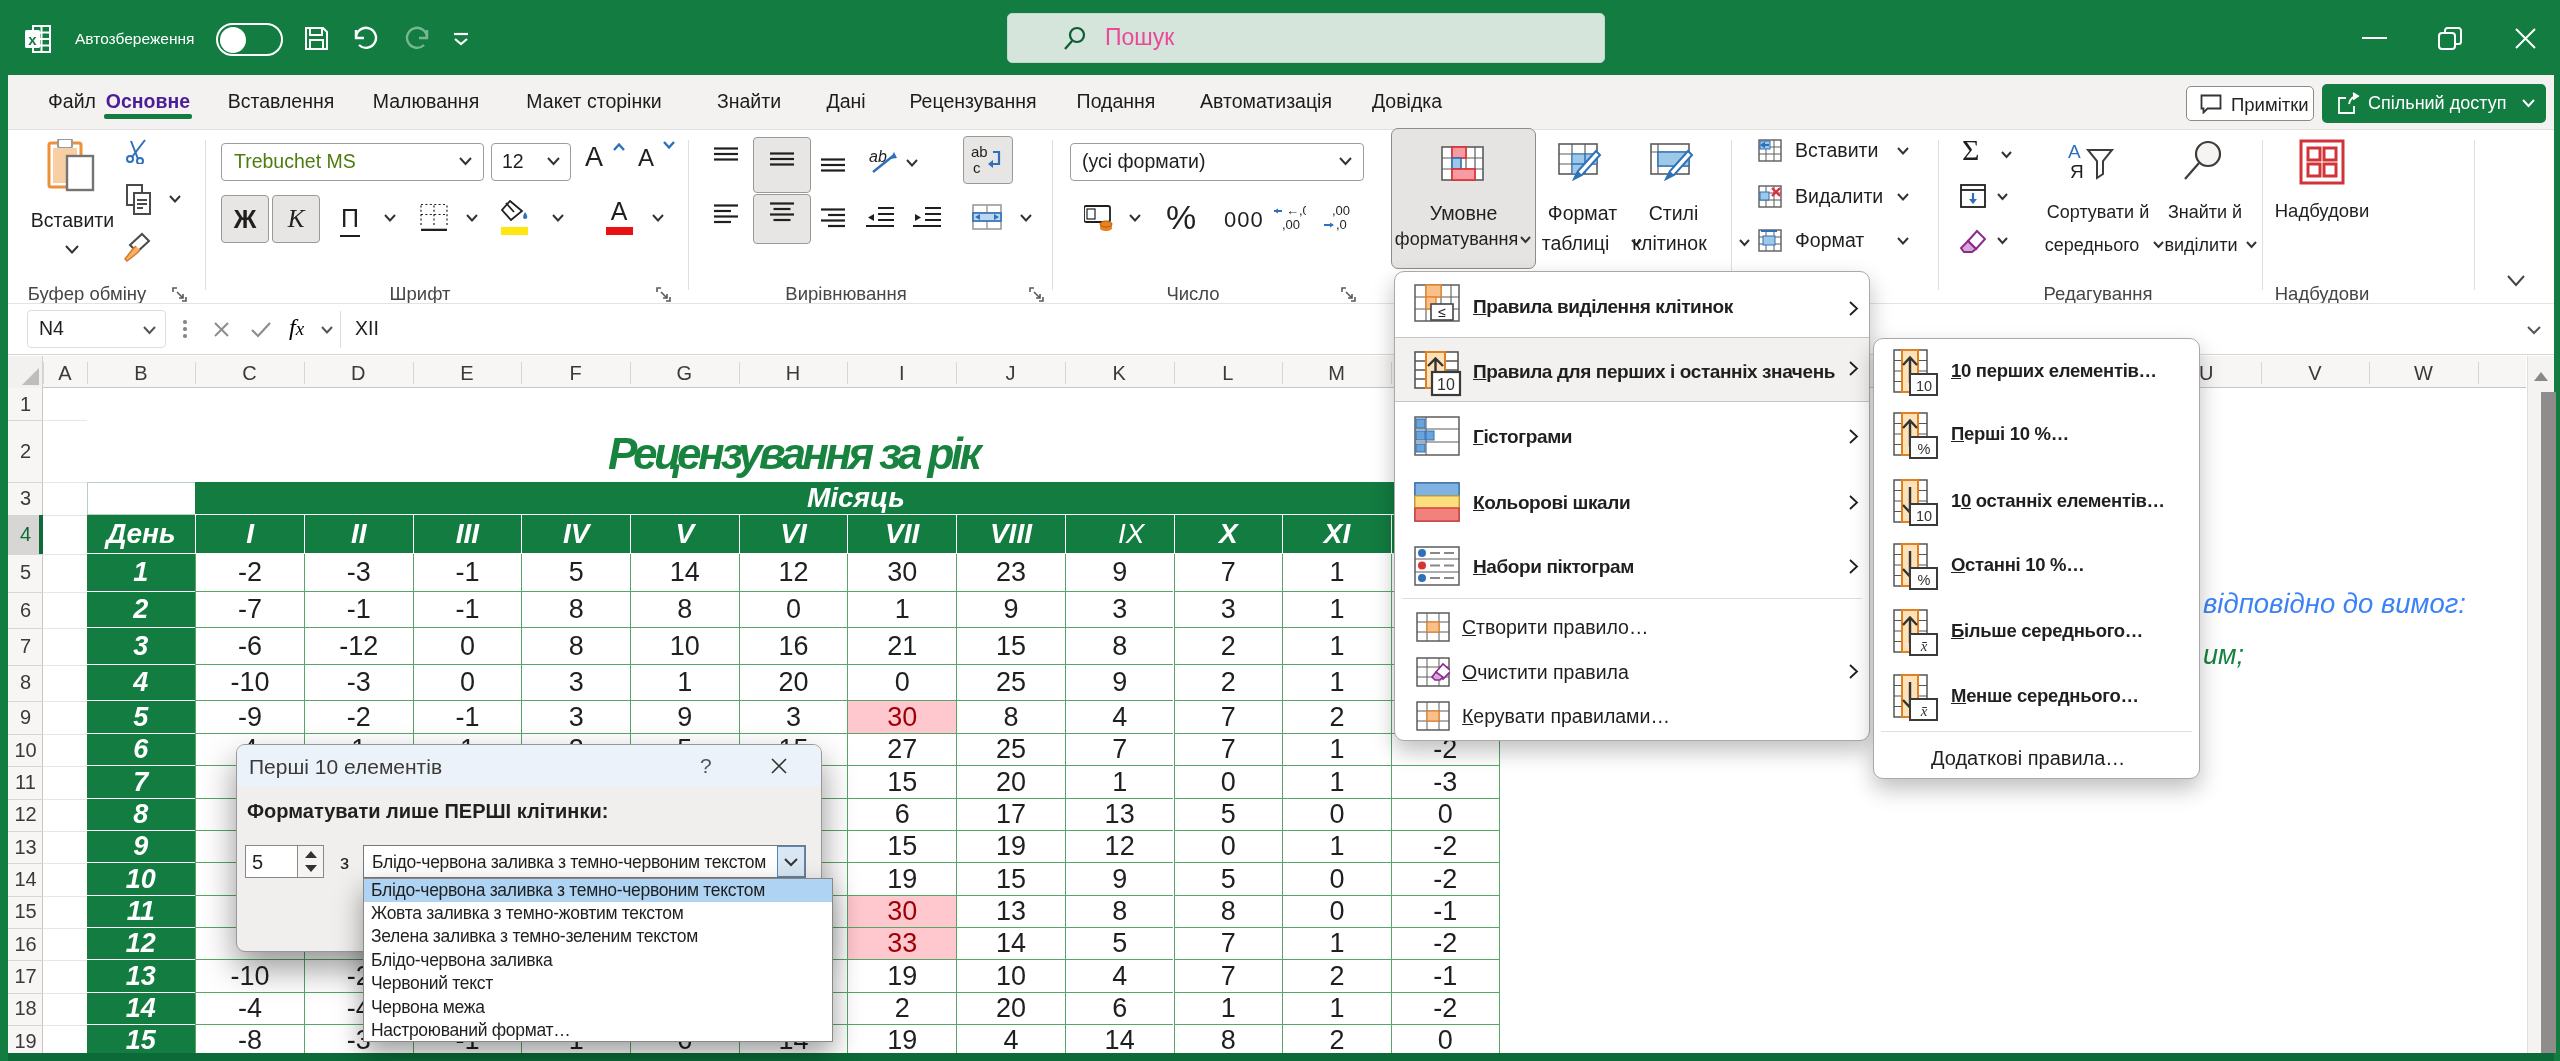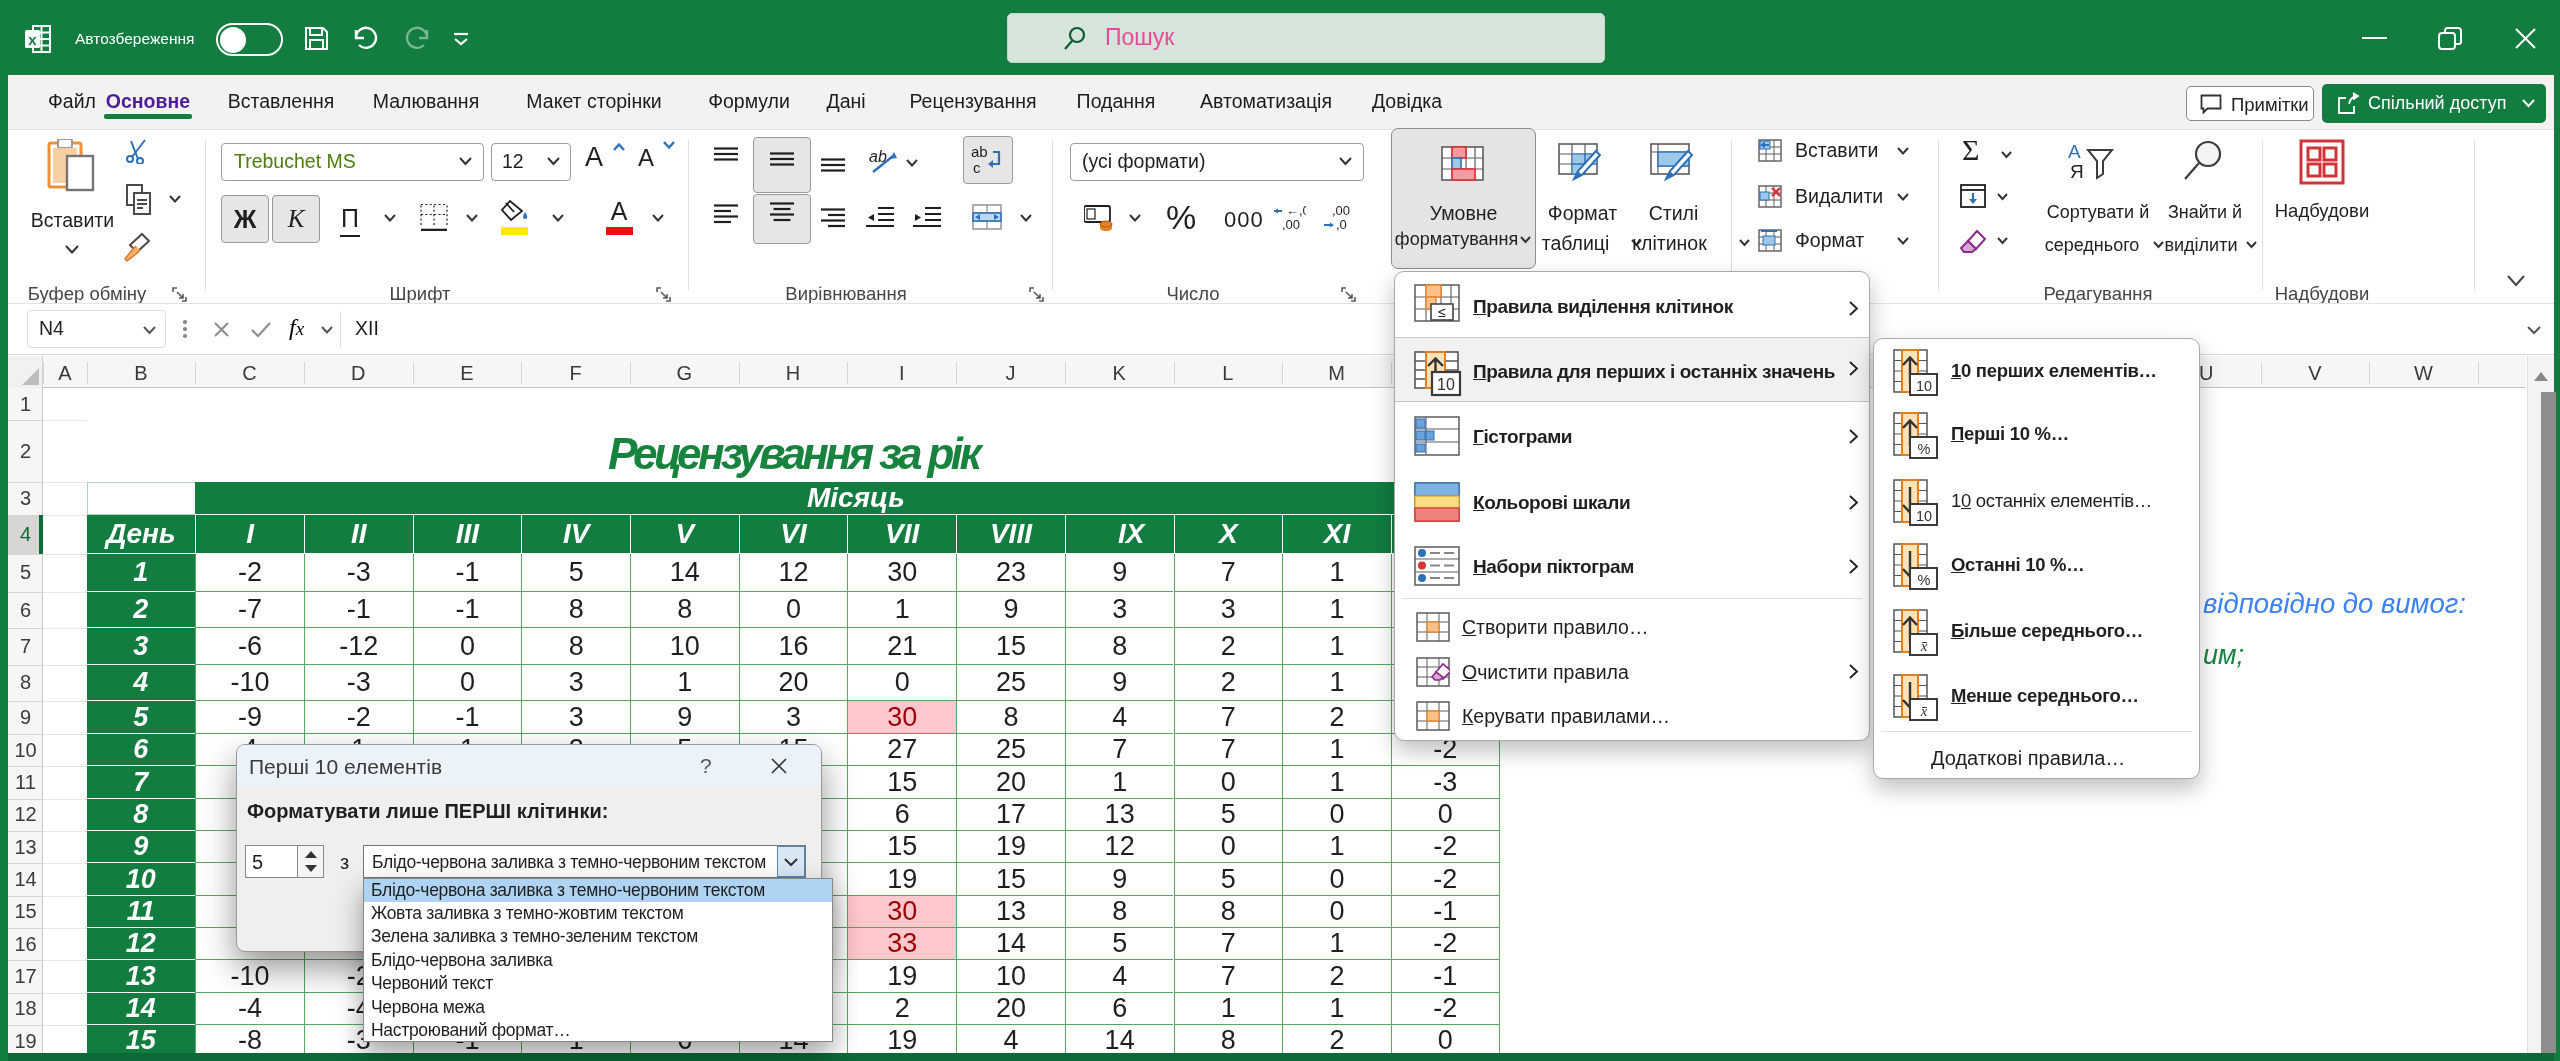--- a/index.html
+++ b/index.html
@@ -49,21 +49,21 @@
   </svg>
 <svg class="a" style="left:2514px;top:27px" width="23" height="23" viewBox="0 0 23 23" stroke="#fff" stroke-width="2">
 <path d="M2 2 L21 21 M21 2 L2 21"></path>
   </svg>
 <div class="a" style="left:0;top:75px;width:2560px;height:55px;background:#F3F2F1;border-bottom:1px solid #E2E0DE"></div>
 <div class="a ct" style="left:-38px;top:87px;width:220px;height:28px;font-size:19.5px;font-weight:normal;color:#1c1c1c">Файл</div>
 <div class="a ct" style="left:38px;top:87px;width:220px;height:28px;font-size:19.5px;font-weight:bold;color:#4c1d95">Основне</div>
 <div class="a ct" style="left:171px;top:87px;width:220px;height:28px;font-size:19.5px;font-weight:normal;color:#1c1c1c">Вставлення</div>
 <div class="a ct" style="left:316px;top:87px;width:220px;height:28px;font-size:19.5px;font-weight:normal;color:#1c1c1c">Малювання</div>
 <div class="a ct" style="left:484px;top:87px;width:220px;height:28px;font-size:19.5px;font-weight:normal;color:#1c1c1c">Макет сторінки</div>
-<div class="a ct" style="left:639px;top:87px;width:220px;height:28px;font-size:19.5px;font-weight:normal;color:#1c1c1c">Формули</div>
+<div class="a ct" style="left:639px;top:87px;width:220px;height:28px;font-size:19.5px;font-weight:normal;color:#1c1c1c">Знайти</div>
 <div class="a ct" style="left:736px;top:87px;width:220px;height:28px;font-size:19.5px;font-weight:normal;color:#1c1c1c">Дані</div>
 <div class="a ct" style="left:863px;top:87px;width:220px;height:28px;font-size:19.5px;font-weight:normal;color:#1c1c1c">Рецензування</div>
 <div class="a ct" style="left:1006px;top:87px;width:220px;height:28px;font-size:19.5px;font-weight:normal;color:#1c1c1c">Подання</div>
 <div class="a ct" style="left:1156px;top:87px;width:220px;height:28px;font-size:19.5px;font-weight:normal;color:#1c1c1c">Автоматизація</div>
 <div class="a ct" style="left:1297px;top:87px;width:220px;height:28px;font-size:19.5px;font-weight:normal;color:#1c1c1c">Довідка</div>
 <div class="a" style="left:104px;top:114px;width:88px;height:5px;background:#127C41;border-radius:2px"></div>
 <div class="a" style="left:2186px;top:86px;width:128px;height:35px;background:#fff;border:1px solid #8d8b89;border-radius:5px"></div>
 <svg class="a" style="left:2200px;top:94px" width="22" height="20" viewBox="0 0 22 20" fill="none" stroke="#333" stroke-width="1.8">
 <path d="M1.5 1.5 h19 v13 h-13 l-4 4 v-4 h-2 z"></path>
   </svg>
@@ -517,21 +517,21 @@
 <div class="a ct" style="left:195.2px;top:482.4px;width:1304.4px;height:32.6px;background:#127C41;color:#fff;font-weight:bold;font-style:italic;font-size:28px;border-bottom:1.6px solid #fff;text-indent:17px">Місяць</div>
 <div class="a ct" style="left:86.5px;top:515.0px;width:108.7px;height:38.7px;background:#127C41;color:#fff;font-weight:bold;font-style:italic;font-size:28px;border-bottom:1.6px solid #fff">День</div>
 <div class="a ct" style="left:195.2px;top:515.0px;width:108.7px;height:38.7px;background:#127C41;color:#fff;font-weight:bold;font-style:italic;font-size:28px;border-bottom:1.6px solid #fff;border-left:1.6px solid #fff">I</div>
 <div class="a ct" style="left:303.9px;top:515.0px;width:108.7px;height:38.7px;background:#127C41;color:#fff;font-weight:bold;font-style:italic;font-size:28px;border-bottom:1.6px solid #fff;border-left:1.6px solid #fff">II</div>
 <div class="a ct" style="left:412.6px;top:515.0px;width:108.7px;height:38.7px;background:#127C41;color:#fff;font-weight:bold;font-style:italic;font-size:28px;border-bottom:1.6px solid #fff;border-left:1.6px solid #fff">III</div>
 <div class="a ct" style="left:521.3px;top:515.0px;width:108.7px;height:38.7px;background:#127C41;color:#fff;font-weight:bold;font-style:italic;font-size:28px;border-bottom:1.6px solid #fff;border-left:1.6px solid #fff">IV</div>
 <div class="a ct" style="left:630.0px;top:515.0px;width:108.7px;height:38.7px;background:#127C41;color:#fff;font-weight:bold;font-style:italic;font-size:28px;border-bottom:1.6px solid #fff;border-left:1.6px solid #fff">V</div>
 <div class="a ct" style="left:738.7px;top:515.0px;width:108.7px;height:38.7px;background:#127C41;color:#fff;font-weight:bold;font-style:italic;font-size:28px;border-bottom:1.6px solid #fff;border-left:1.6px solid #fff">VI</div>
 <div class="a ct" style="left:847.4px;top:515.0px;width:108.7px;height:38.7px;background:#127C41;color:#fff;font-weight:bold;font-style:italic;font-size:28px;border-bottom:1.6px solid #fff;border-left:1.6px solid #fff">VII</div>
 <div class="a ct" style="left:956.1px;top:515.0px;width:108.7px;height:38.7px;background:#127C41;color:#fff;font-weight:bold;font-style:italic;font-size:28px;border-bottom:1.6px solid #fff;border-left:1.6px solid #fff">VIII</div>
-<div class="a ct" style="left:1064.8px;top:515.0px;width:132px;height:38.7px;background:#127C41;color:#fff;font-weight:bold;font-style:italic;font-size:28px;border-bottom:1.6px solid #fff;border-left:1.6px solid #fff">IX</div>
+<div class="a ct" style="left:1064.8px;top:515.0px;width:132px;height:38.7px;background:#127C41;color:#fff;font-weight:normal;font-style:italic;font-size:28px;border-bottom:1.6px solid #fff;border-left:1.6px solid #fff">IX</div>
 <div class="a ct" style="left:1173.5px;top:515.0px;width:108.7px;height:38.7px;background:#127C41;color:#fff;font-weight:bold;font-style:italic;font-size:28px;border-bottom:1.6px solid #fff;border-left:1.6px solid #fff">X</div>
 <div class="a ct" style="left:1282.2px;top:515.0px;width:108.7px;height:38.7px;background:#127C41;color:#fff;font-weight:bold;font-style:italic;font-size:28px;border-bottom:1.6px solid #fff;border-left:1.6px solid #fff">XI</div>
 <div class="a ct" style="left:1390.9px;top:515.0px;width:108.7px;height:38.7px;background:#127C41;color:#fff;font-weight:bold;font-style:italic;font-size:28px;border-bottom:1.6px solid #fff;border-left:1.6px solid #fff">XII</div>
 <div class="a ct" style="left:86.5px;top:553.7px;width:108.7px;height:38.3px;background:#127C41;color:#fff;font-weight:bold;font-style:italic;font-size:27px;border-bottom:1.4px solid #fff">1</div>
 <div class="a ct" style="left:195.2px;top:553.7px;width:108.7px;height:38.3px;background:#fff;color:#1f1f1f;font-size:27px;border-left:1.2px solid #55A763;border-bottom:1.2px solid #55A763">-2</div>
 <div class="a ct" style="left:303.9px;top:553.7px;width:108.7px;height:38.3px;background:#fff;color:#1f1f1f;font-size:27px;border-left:1.2px solid #55A763;border-bottom:1.2px solid #55A763">-3</div>
 <div class="a ct" style="left:412.6px;top:553.7px;width:108.7px;height:38.3px;background:#fff;color:#1f1f1f;font-size:27px;border-left:1.2px solid #55A763;border-bottom:1.2px solid #55A763">-1</div>
 <div class="a ct" style="left:521.3px;top:553.7px;width:108.7px;height:38.3px;background:#fff;color:#1f1f1f;font-size:27px;border-left:1.2px solid #55A763;border-bottom:1.2px solid #55A763">5</div>
 <div class="a ct" style="left:630.0px;top:553.7px;width:108.7px;height:38.3px;background:#fff;color:#1f1f1f;font-size:27px;border-left:1.2px solid #55A763;border-bottom:1.2px solid #55A763">14</div>
 <div class="a ct" style="left:738.7px;top:553.7px;width:108.7px;height:38.3px;background:#fff;color:#1f1f1f;font-size:27px;border-left:1.2px solid #55A763;border-bottom:1.2px solid #55A763">12</div>
@@ -838,21 +838,21 @@
   </svg>
 <div class="a" style="left:1951px;top:423px;font-size:18.5px;font-weight:bold;color:#1f1f1f;letter-spacing:-0.3px;z-index:9;white-space:nowrap"><u>П</u>ерші 10 %…</div>
 <svg class="a" style="left:1893px;top:479px;z-index:9" width="48" height="48" viewBox="0 0 48 48">
     <rect x="1" y="1" width="33" height="42" fill="#fff" stroke="#555" stroke-width="1.5"></rect>
     <path d="M1 11.5 h33 M1 22 h33 M1 32.5 h33" stroke="#555" stroke-width="1.2"></path>
     <rect x="9" y="1" width="16" height="42" fill="#FBE2B8" stroke="#E2801F" stroke-width="2"></rect>
     <path d="M17 8 V33 M10 26 L17 33.5 L24 26" fill="none" stroke="#333" stroke-width="2.4"></path>
     <rect x="17" y="25" width="27" height="21" fill="#fff" stroke="#3a3a3a" stroke-width="2"></rect>
     <text x="31" y="41.5" font-size="14.5" text-anchor="middle" fill="#333" font-family="Liberation Sans">10</text>
   </svg>
-<div class="a" style="left:1951px;top:490px;font-size:18.5px;font-weight:normal;color:#1f1f1f;letter-spacing:-0.3px;z-index:9;white-space:nowrap">1<u>0</u> останніх елементів…</div>
+<div class="a" style="left:1951px;top:490px;font-size:18.5px;font-weight:bold;color:#1f1f1f;letter-spacing:-0.3px;z-index:9;white-space:nowrap">1<u>0</u> останніх елементів…</div>
 <svg class="a" style="left:1893px;top:543px;z-index:9" width="48" height="48" viewBox="0 0 48 48">
     <rect x="1" y="1" width="33" height="42" fill="#fff" stroke="#555" stroke-width="1.5"></rect>
     <path d="M1 11.5 h33 M1 22 h33 M1 32.5 h33" stroke="#555" stroke-width="1.2"></path>
     <rect x="9" y="1" width="16" height="42" fill="#FBE2B8" stroke="#E2801F" stroke-width="2"></rect>
     <path d="M17 8 V33 M10 26 L17 33.5 L24 26" fill="none" stroke="#333" stroke-width="2.4"></path>
     <rect x="17" y="25" width="27" height="21" fill="#fff" stroke="#3a3a3a" stroke-width="2"></rect>
     <text x="31" y="41.5" font-size="14.5" text-anchor="middle" fill="#333" font-family="Liberation Sans">%</text>
   </svg>
 <div class="a" style="left:1951px;top:554px;font-size:18.5px;font-weight:bold;color:#1f1f1f;letter-spacing:-0.3px;z-index:9;white-space:nowrap"><u>О</u>станні 10 %…</div>
 <svg class="a" style="left:1893px;top:609px;z-index:9" width="48" height="48" viewBox="0 0 48 48">

